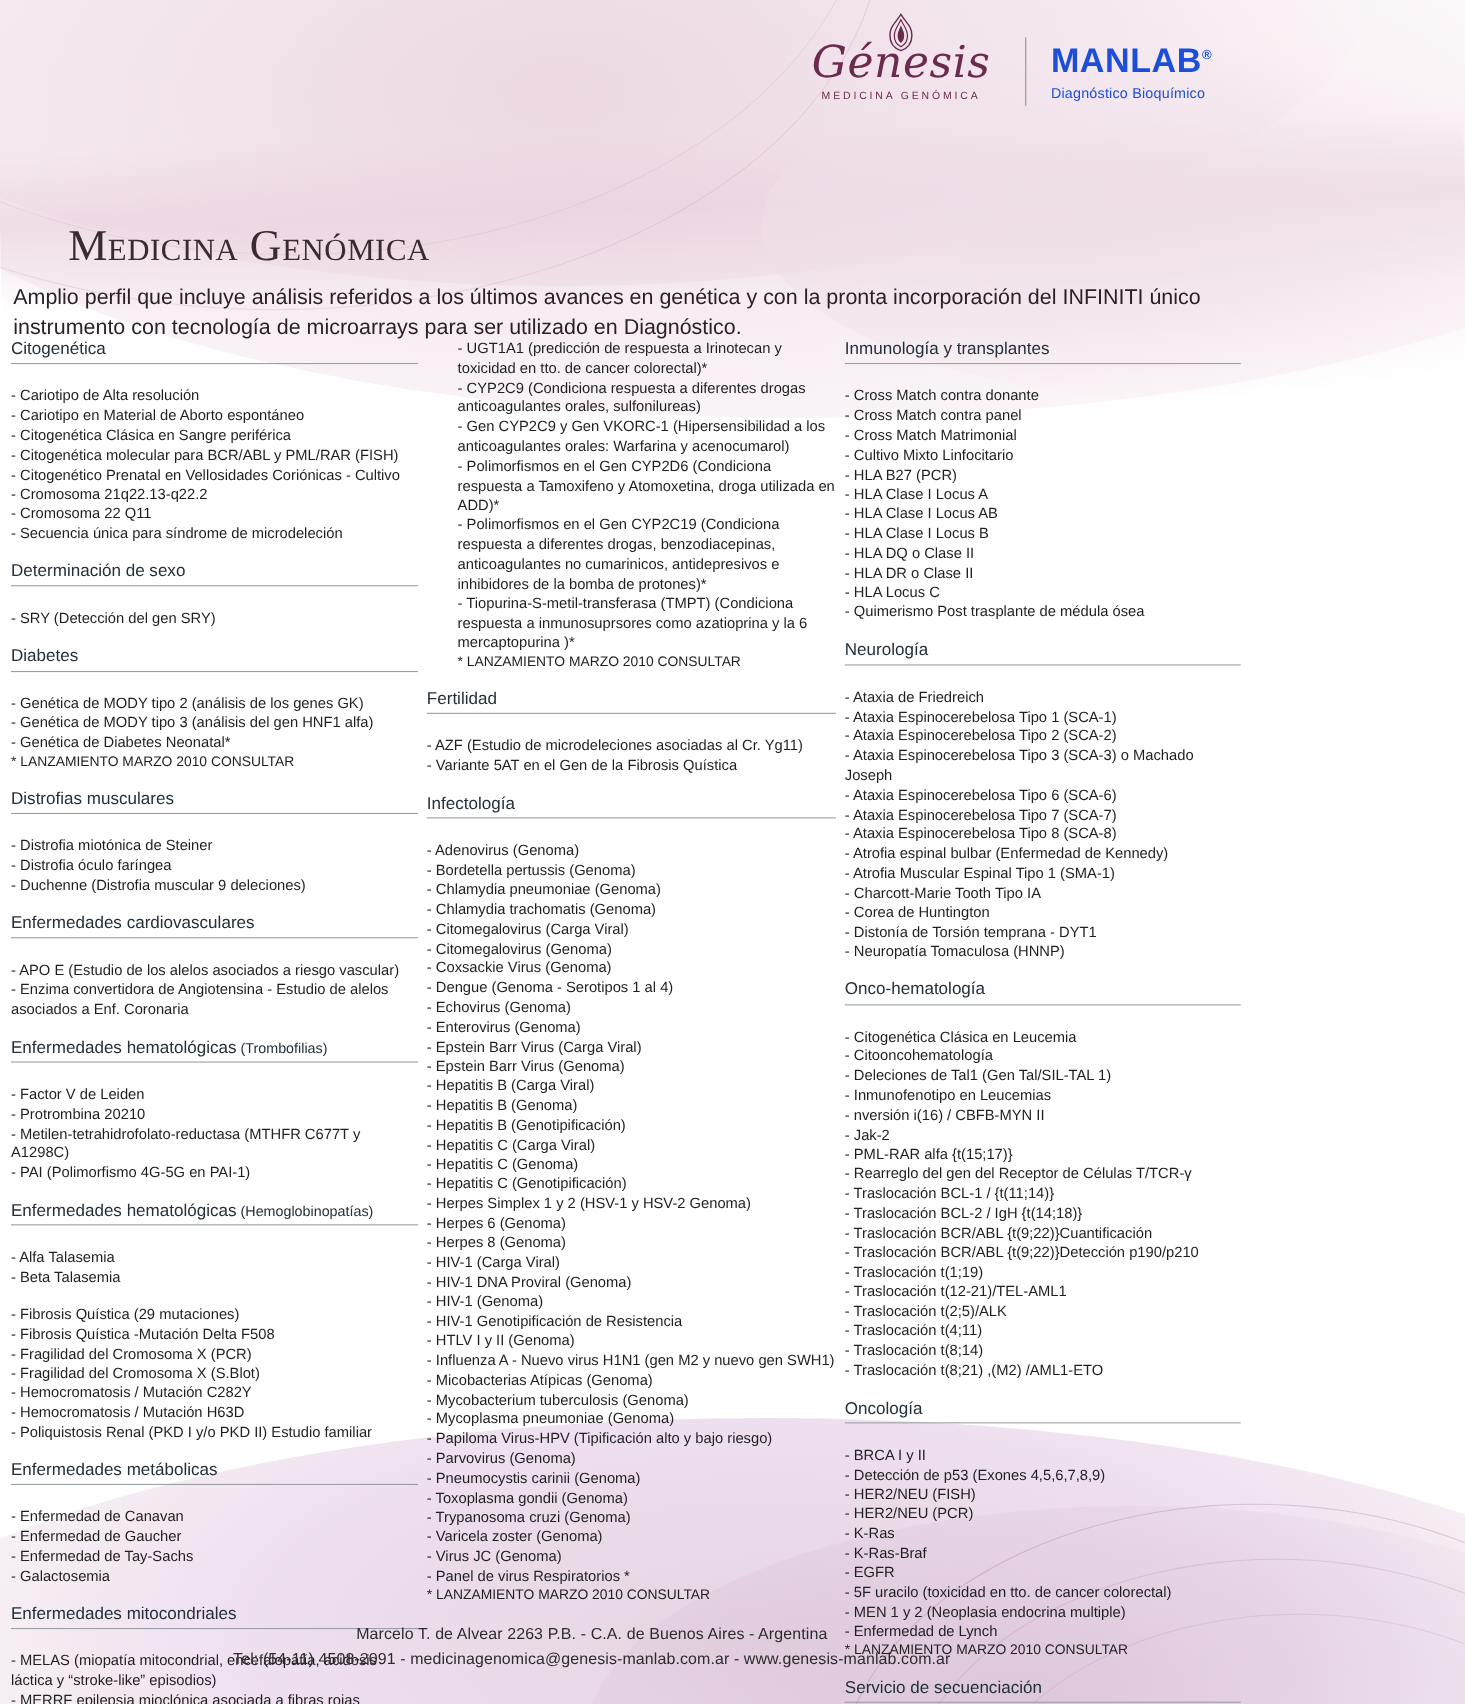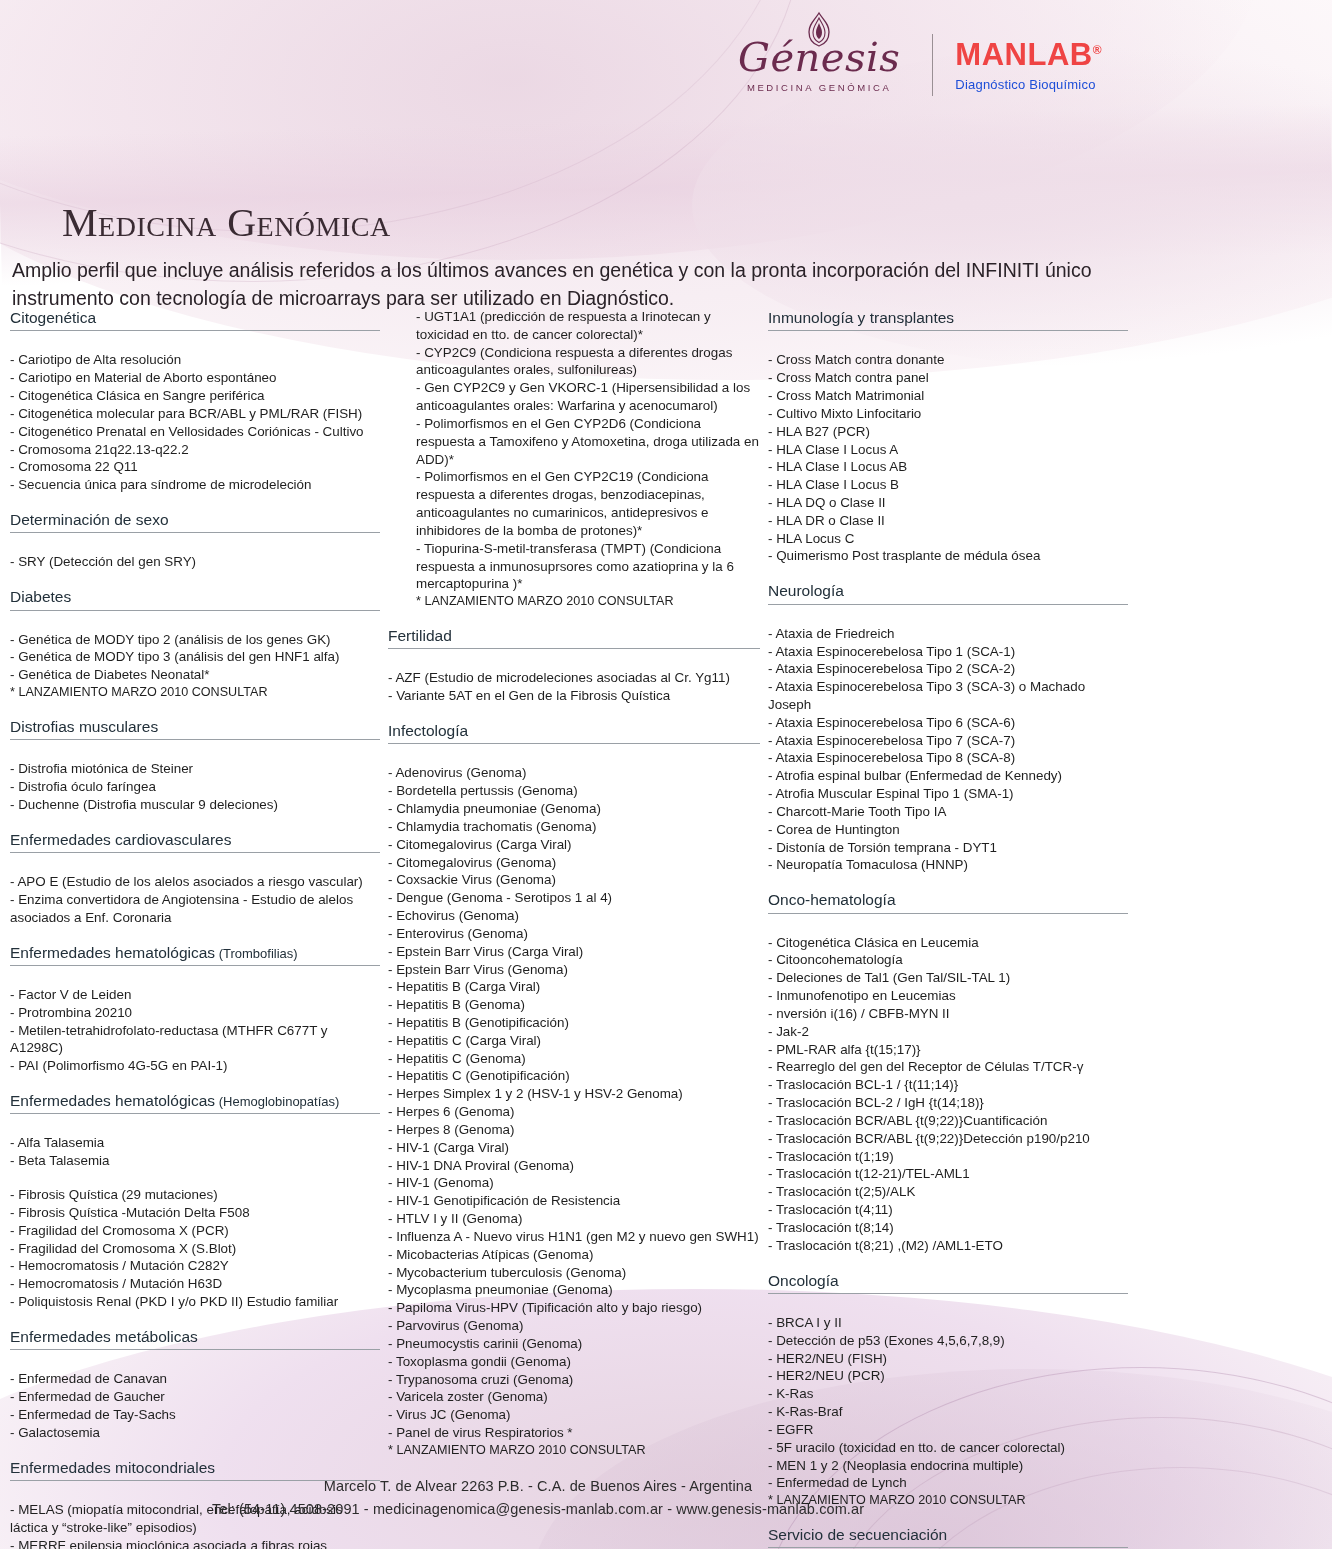--- a/index.html
+++ b/index.html
@@ -136,21 +136,21 @@
   .divider-v {
     width: 1px;
     height: 62px;
     background: #9a8f94;
   }
   .manlab-word {
     font-family: "Liberation Sans", sans-serif;
     font-weight: bold;
     font-size: 31px;
     letter-spacing: .5px;
-    color: #ef4444;
+    color: #1d4ed8;
     line-height: 1;
     position: relative;
   }
   .manlab-reg {
     font-size: 12px;
     vertical-align: super;
   }
   .manlab-sub {
     font-size: 13px;
     color: #1d4ed8;

